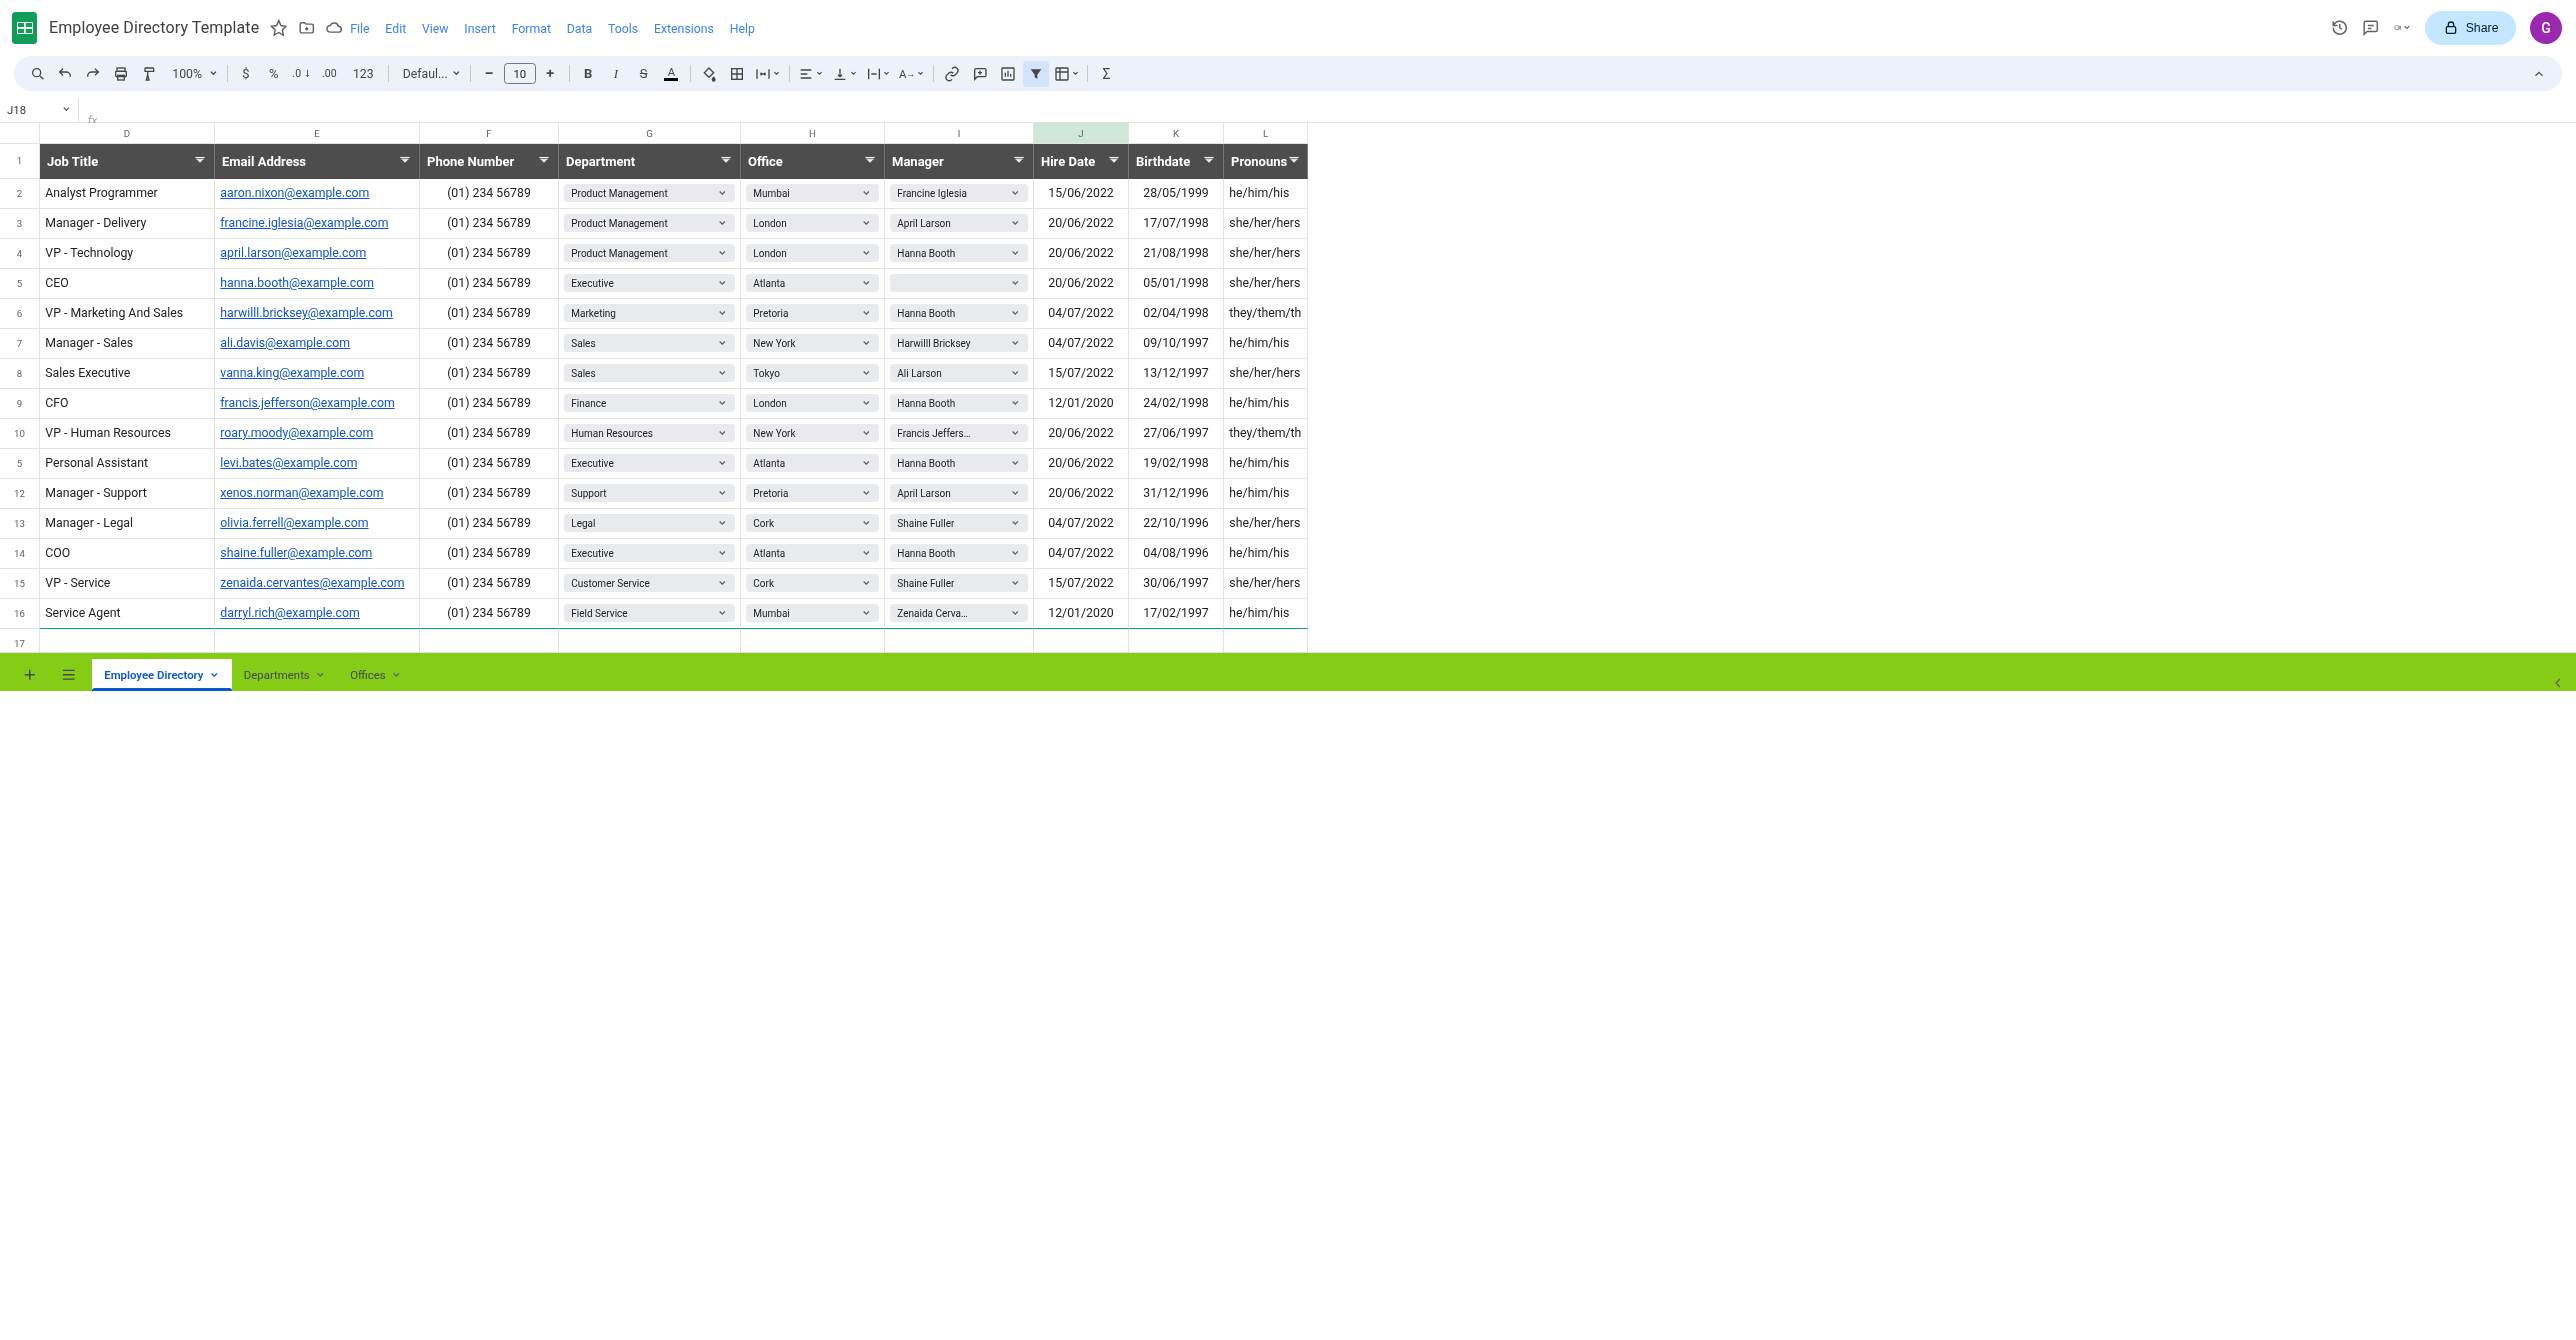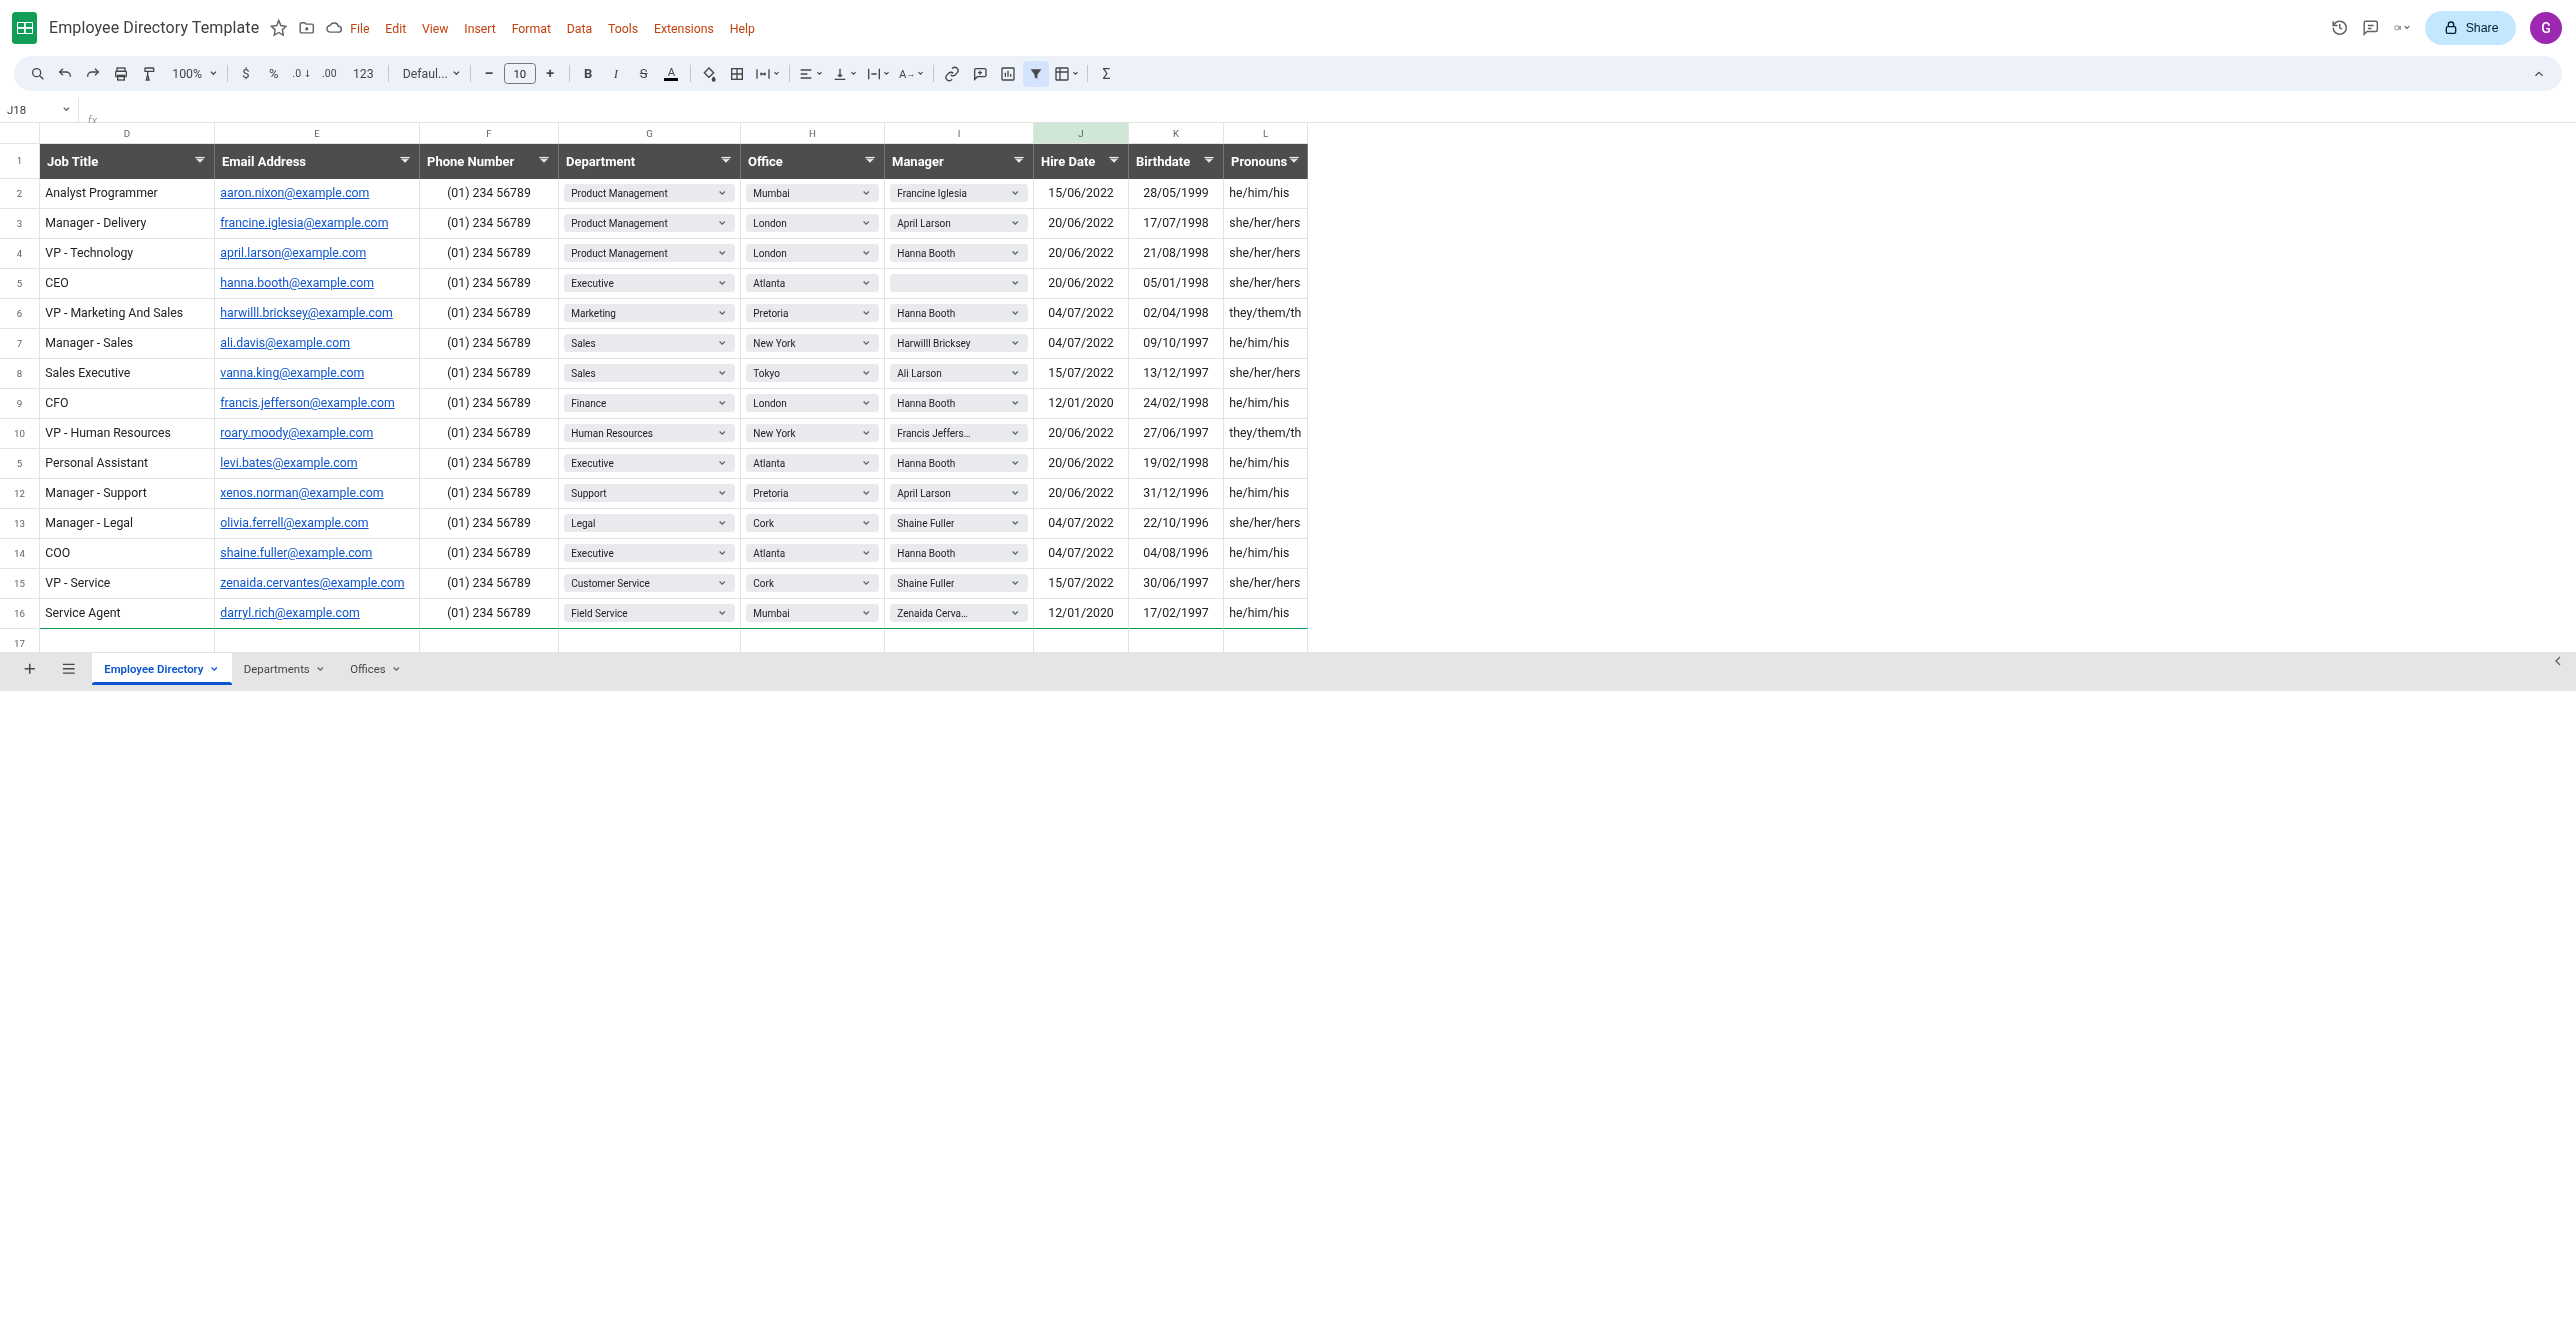--- a/index.html
+++ b/index.html
@@ -12,21 +12,21 @@
 .app-icon-inner::after { content:""; width:14px; height:10.5px; border:1.8px solid #fff; border-radius:0.9px; background: linear-gradient(#fff,#fff) center/100% 1.8px no-repeat, linear-gradient(#fff,#fff) center/1.8px 100% no-repeat;}
 .doc-meta { display: flex; flex-direction: row; flex: 1; }
 .doc-title-row { display: flex; align-items: center; gap: 10.5px; }
 .doc-title { font-size: 16px; color: #3c4043; letter-spacing: 0.1px; }
 .title-icons { display: flex; gap: 10.5px; color: #5f6368; }
 .icon-btn { width: 17.5px; height: 17.5px; display: inline-flex; align-items: center; justify-content: center; cursor: pointer; color: #5f6368; }
 .icon-btn svg { width: 17.5px; height: 17.5px; }
 
 
 .menubar { display: flex; gap: 1.8px; margin-top: 1.8px; }
-.menu-item { padding: 3.5px 7px; font-size: 12.3px; color: #c2410c; cursor: pointer; border-radius: 3.5px; }
+.menu-item { padding: 3.5px 7px; font-size: 12.3px; color: #3b82f6; cursor: pointer; border-radius: 3.5px; }
 
 
 .title-actions { display: flex; align-items: center; gap: 14px; }
 .share-btn { background: #c2e7ff; color: #001d35; border: none; border-radius: 35px; padding: 8.8px 17.5px; font-size: 12.3px; font-weight: 500; display: flex; align-items: center; gap: 7px; cursor: pointer; }
 .avatar { width: 32px; height: 32px; border-radius: 50%; background: #9c27b0; color: #fff; display: flex; align-items: center; justify-content: center; font-size: 14px; font-weight: 500; }
 
 
 .toolbar-wrap { padding: 7px 14px; }
 .toolbar { background: #edf2fa; border-radius: 21px; padding: 3.5px 10.5px; display: flex; align-items: center; gap: 1.8px; height: 35px; }
 .tb-btn { min-width: 26px; height: 26px; display: inline-flex; align-items: center; justify-content: center; border-radius: 3.5px; cursor: pointer; color: #444746; padding: 0 3.5px; }
@@ -53,21 +53,21 @@
 .header-cell { background: #4d4d4d; color: #fff; font-weight: 700; font-size: 13px; padding: 0 7px; border-right: 0.9px solid #747775; height: 35px; display: flex; align-items: center; justify-content: space-between; }
 .filter-icon { color: #fff; opacity: 0.9; }
 .cell { border-right: 0.9px solid #e1e3e1; border-bottom: 0.9px solid #e1e3e1; padding: 0 5.3px; height: 30px; display: flex; align-items: center; overflow: hidden; white-space: nowrap; font-size: 12.3px;}
 .cell.center { justify-content: center; }
 .cell a { color: #1155cc; text-decoration: underline; }
 .chip { background: #e8eaed; border-radius: 3.5px; padding: 3.5px 7px; display: flex; align-items: flex-start; justify-content: space-between; width: 100%; gap: 3.5px; font-size: 10px; }
 .chip-caret { color: #5f6368; flex-shrink: 0; }
 .grid-bottom-border { border-bottom: 1.8px solid #0f9d58; }
 
 
-.sheet-bar { height: 39px; border-top: 0.9px solid #e1e3e1; background: #e5e5e5; display: flex; align-items: flex-start; padding: 0 35px 0 14px; gap: 7px; position: relative;}
+.sheet-bar { height: 39px; border-top: 0.9px solid #e1e3e1; background: #84cc16; display: flex; align-items: flex-end; padding: 0 35px 0 14px; gap: 7px; position: relative;}
 .sheet-add, .sheet-menu { width: 32px; height: 32px; display: flex; align-items: center; justify-content: center; cursor: pointer; color: #444746; border-radius: 3.5px; }
 .sheet-tab { padding: 0 12.3px; height: 32px; display: flex; align-items: center; gap: 5.3px; font-size: 11.4px; color: #444746; cursor: pointer; border-radius: 0; position: relative;}
 .sheet-tab.active { color: #0b57d0; background: #fff; font-weight: 600; }
 .sheet-tab.active::after { content:""; position:absolute; bottom:0; left:0; right:0; height:2.6px; background:#0b57d0; border-radius: 2.6px 2.6px 0 0;}
 .sheet-bar .chevron-left { position: absolute; right: 10.5px; color: #5f6368;}
 
 svg { display: block; }
 .chip span.lbl { overflow: hidden; text-overflow: ellipsis; white-space: nowrap;}
 </style>
 </head>

